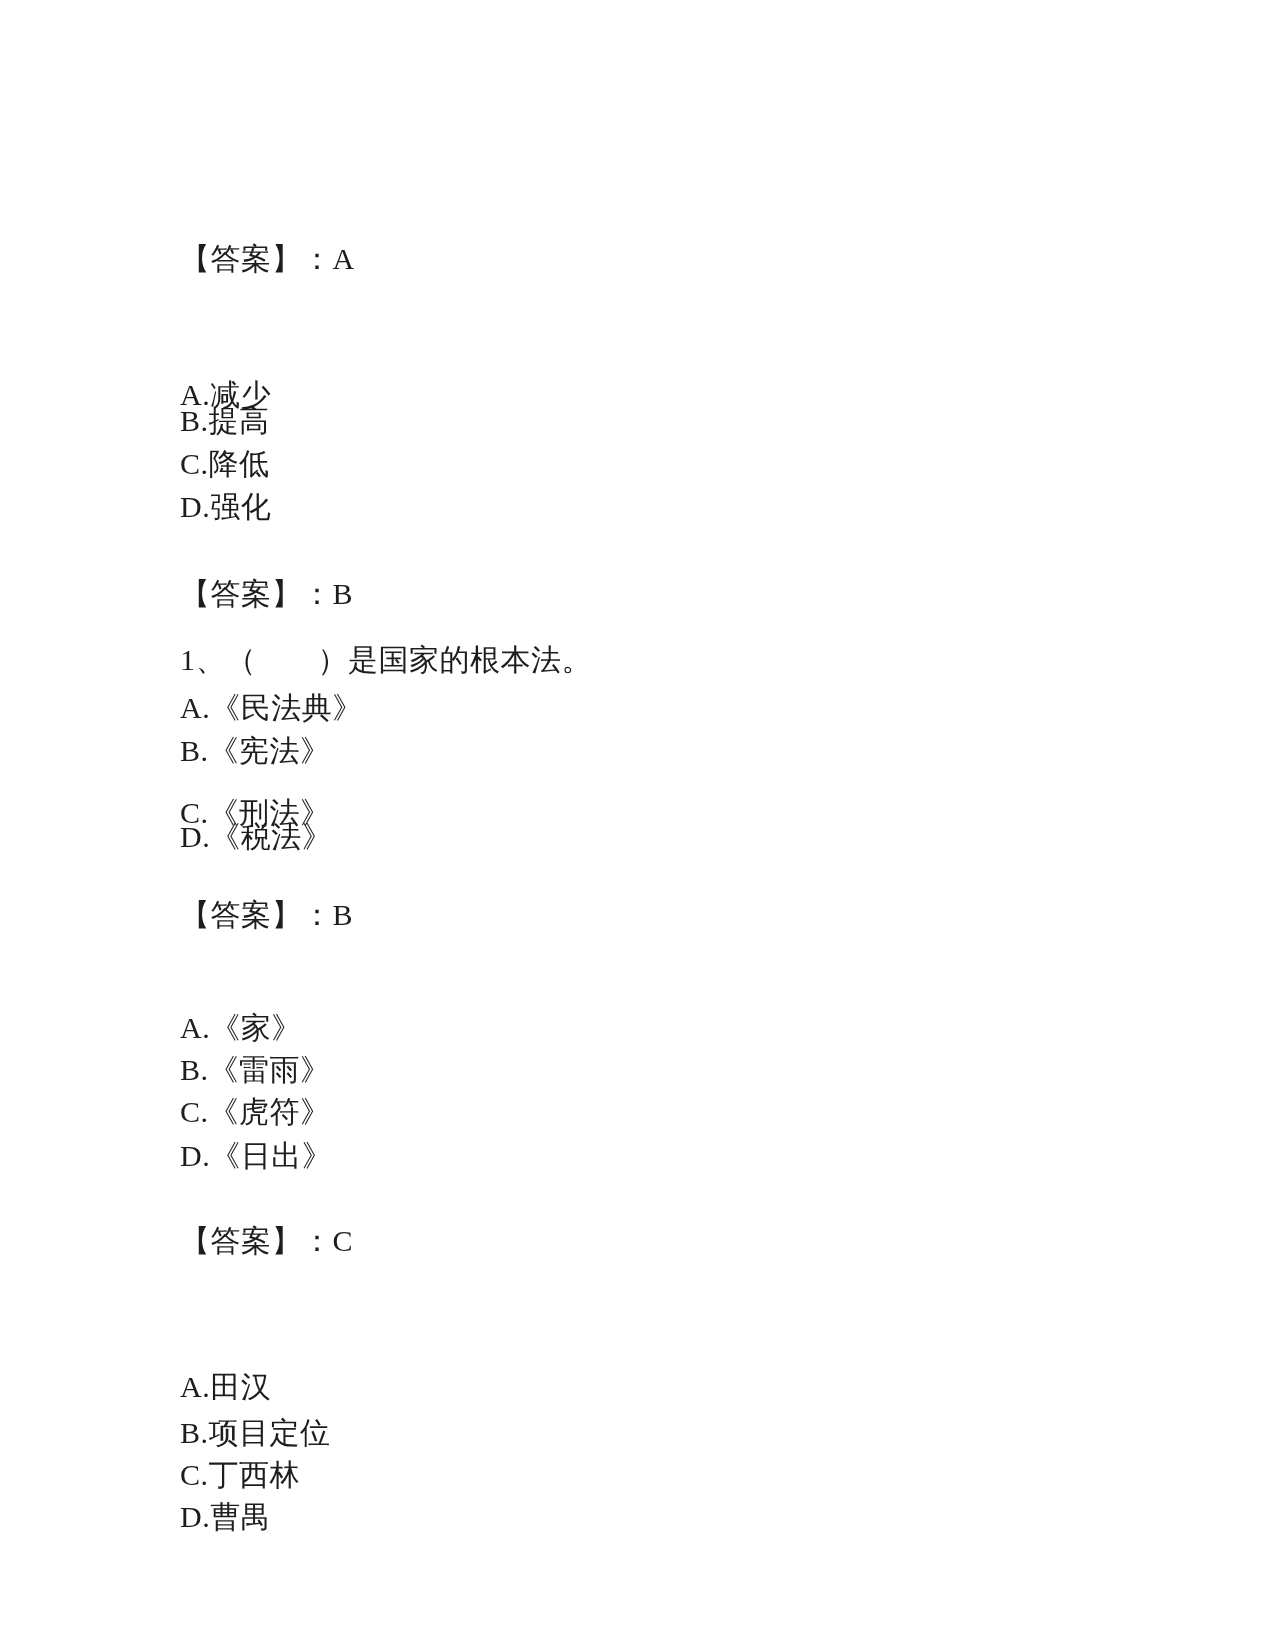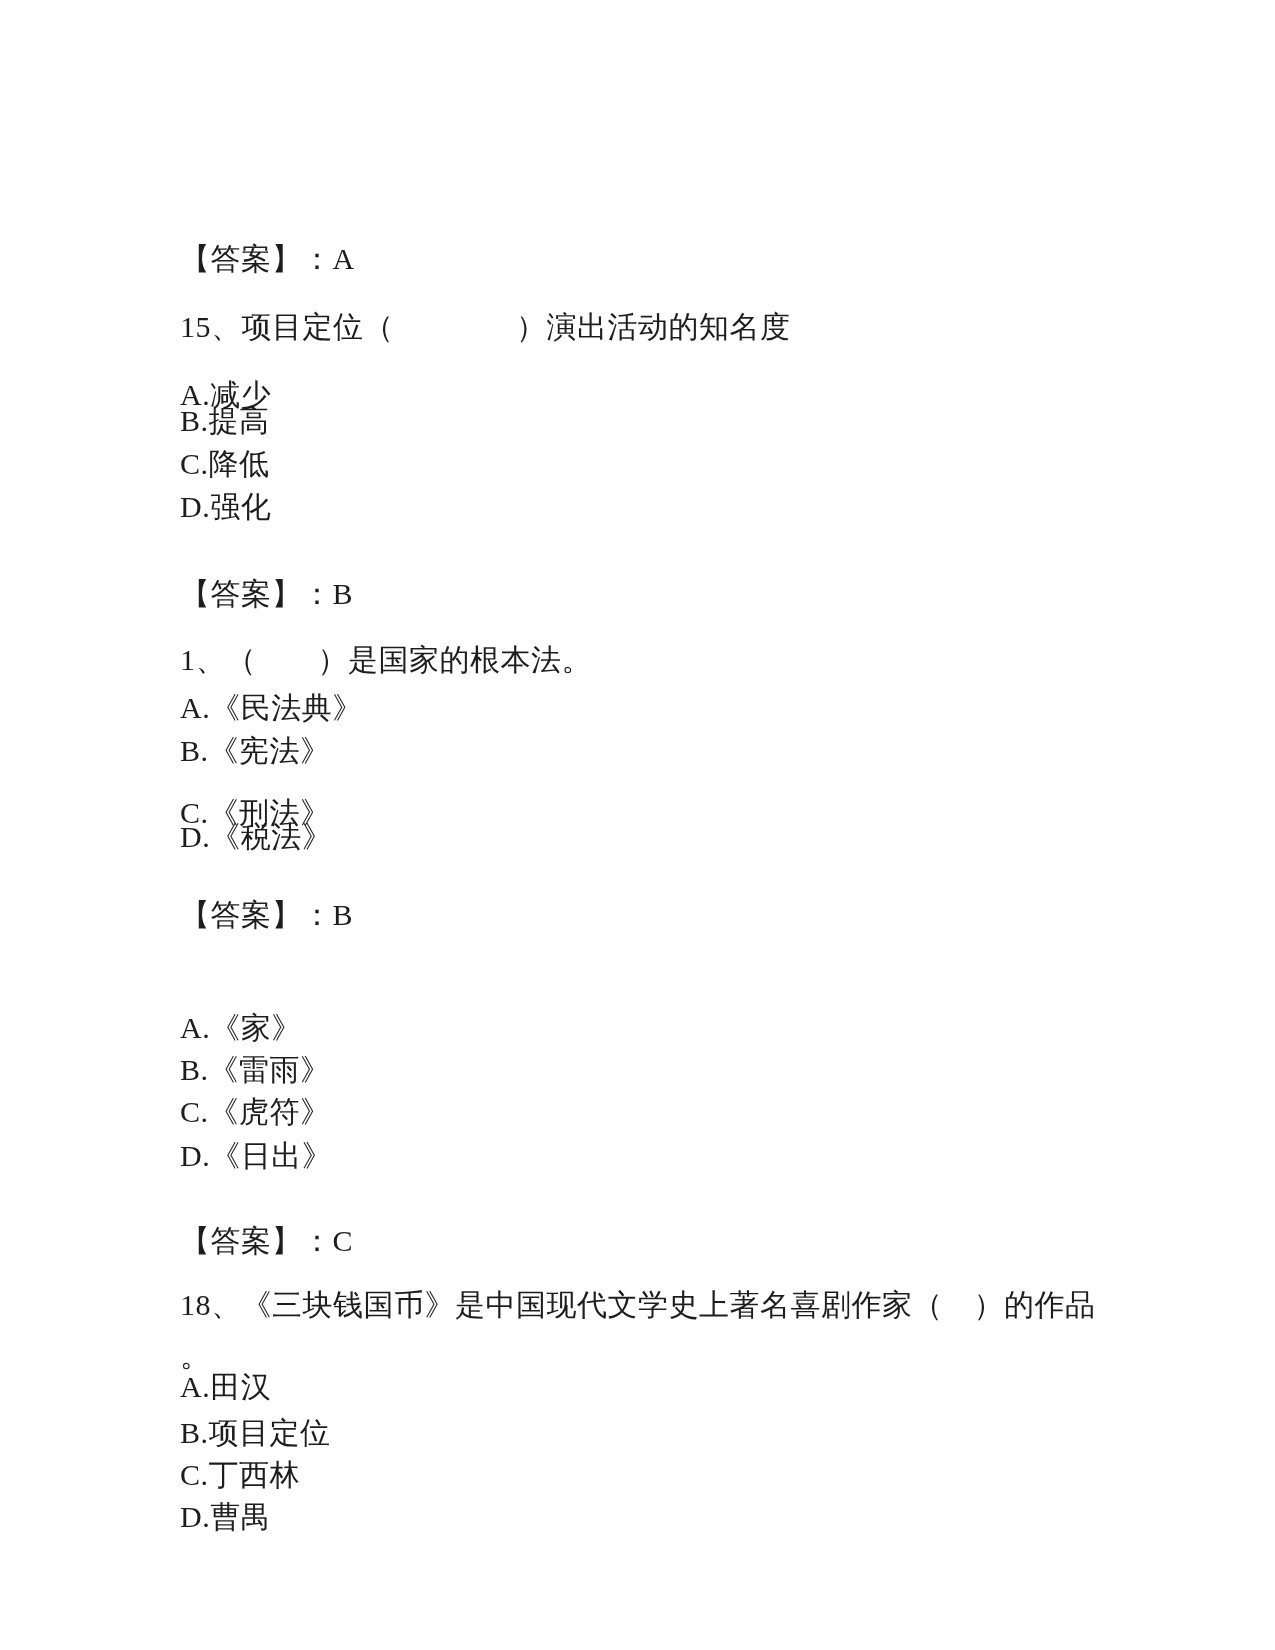--- a/index.html
+++ b/index.html
@@ -33,39 +33,37 @@
     line-break: anywhere;
   }
 </style>
 </head>
 <body>
 
 <div class="page">
 
   <div class="line" style="top:196px">【答案】：A</div>
 
-  <div class="line" style="top:264px">15、项目定位（　　　　）演出活动的知名度</div>
   <div class="line" style="top:332px">A.减少</div>
   <div class="line" style="top:358px">B.提高</div>
   <div class="line" style="top:401px">C.降低</div>
   <div class="line" style="top:444px">D.强化</div>
   <div class="line" style="top:531px">【答案】：B</div>
 
   <div class="line" style="top:597px">1、（　　）是国家的根本法。</div>
   <div class="line" style="top:645px">A.《民法典》</div>
   <div class="line" style="top:688px">B.《宪法》</div>
   <div class="line" style="top:750px">C.《刑法》</div>
   <div class="line" style="top:774px">D.《税法》</div>
   <div class="line" style="top:852px">【答案】：B</div>
 
   <div class="line" style="top:965px">A.《家》</div>
   <div class="line" style="top:1007px">B.《雷雨》</div>
   <div class="line" style="top:1049px">C.《虎符》</div>
   <div class="line" style="top:1093px">D.《日出》</div>
   <div class="line" style="top:1178px">【答案】：C</div>
 
-  <div class="line question-wrap" style="top:1231px">18、《三块钱国币》是中国现代文学史上著名喜剧作家（　）的作品。</div>
   <div class="line" style="top:1324px">A.田汉</div>
   <div class="line" style="top:1370px">B.项目定位</div>
   <div class="line" style="top:1412px">C.丁西林</div>
   <div class="line" style="top:1454px">D.曹禺</div>
 
 </div>
 
 </body></html>

